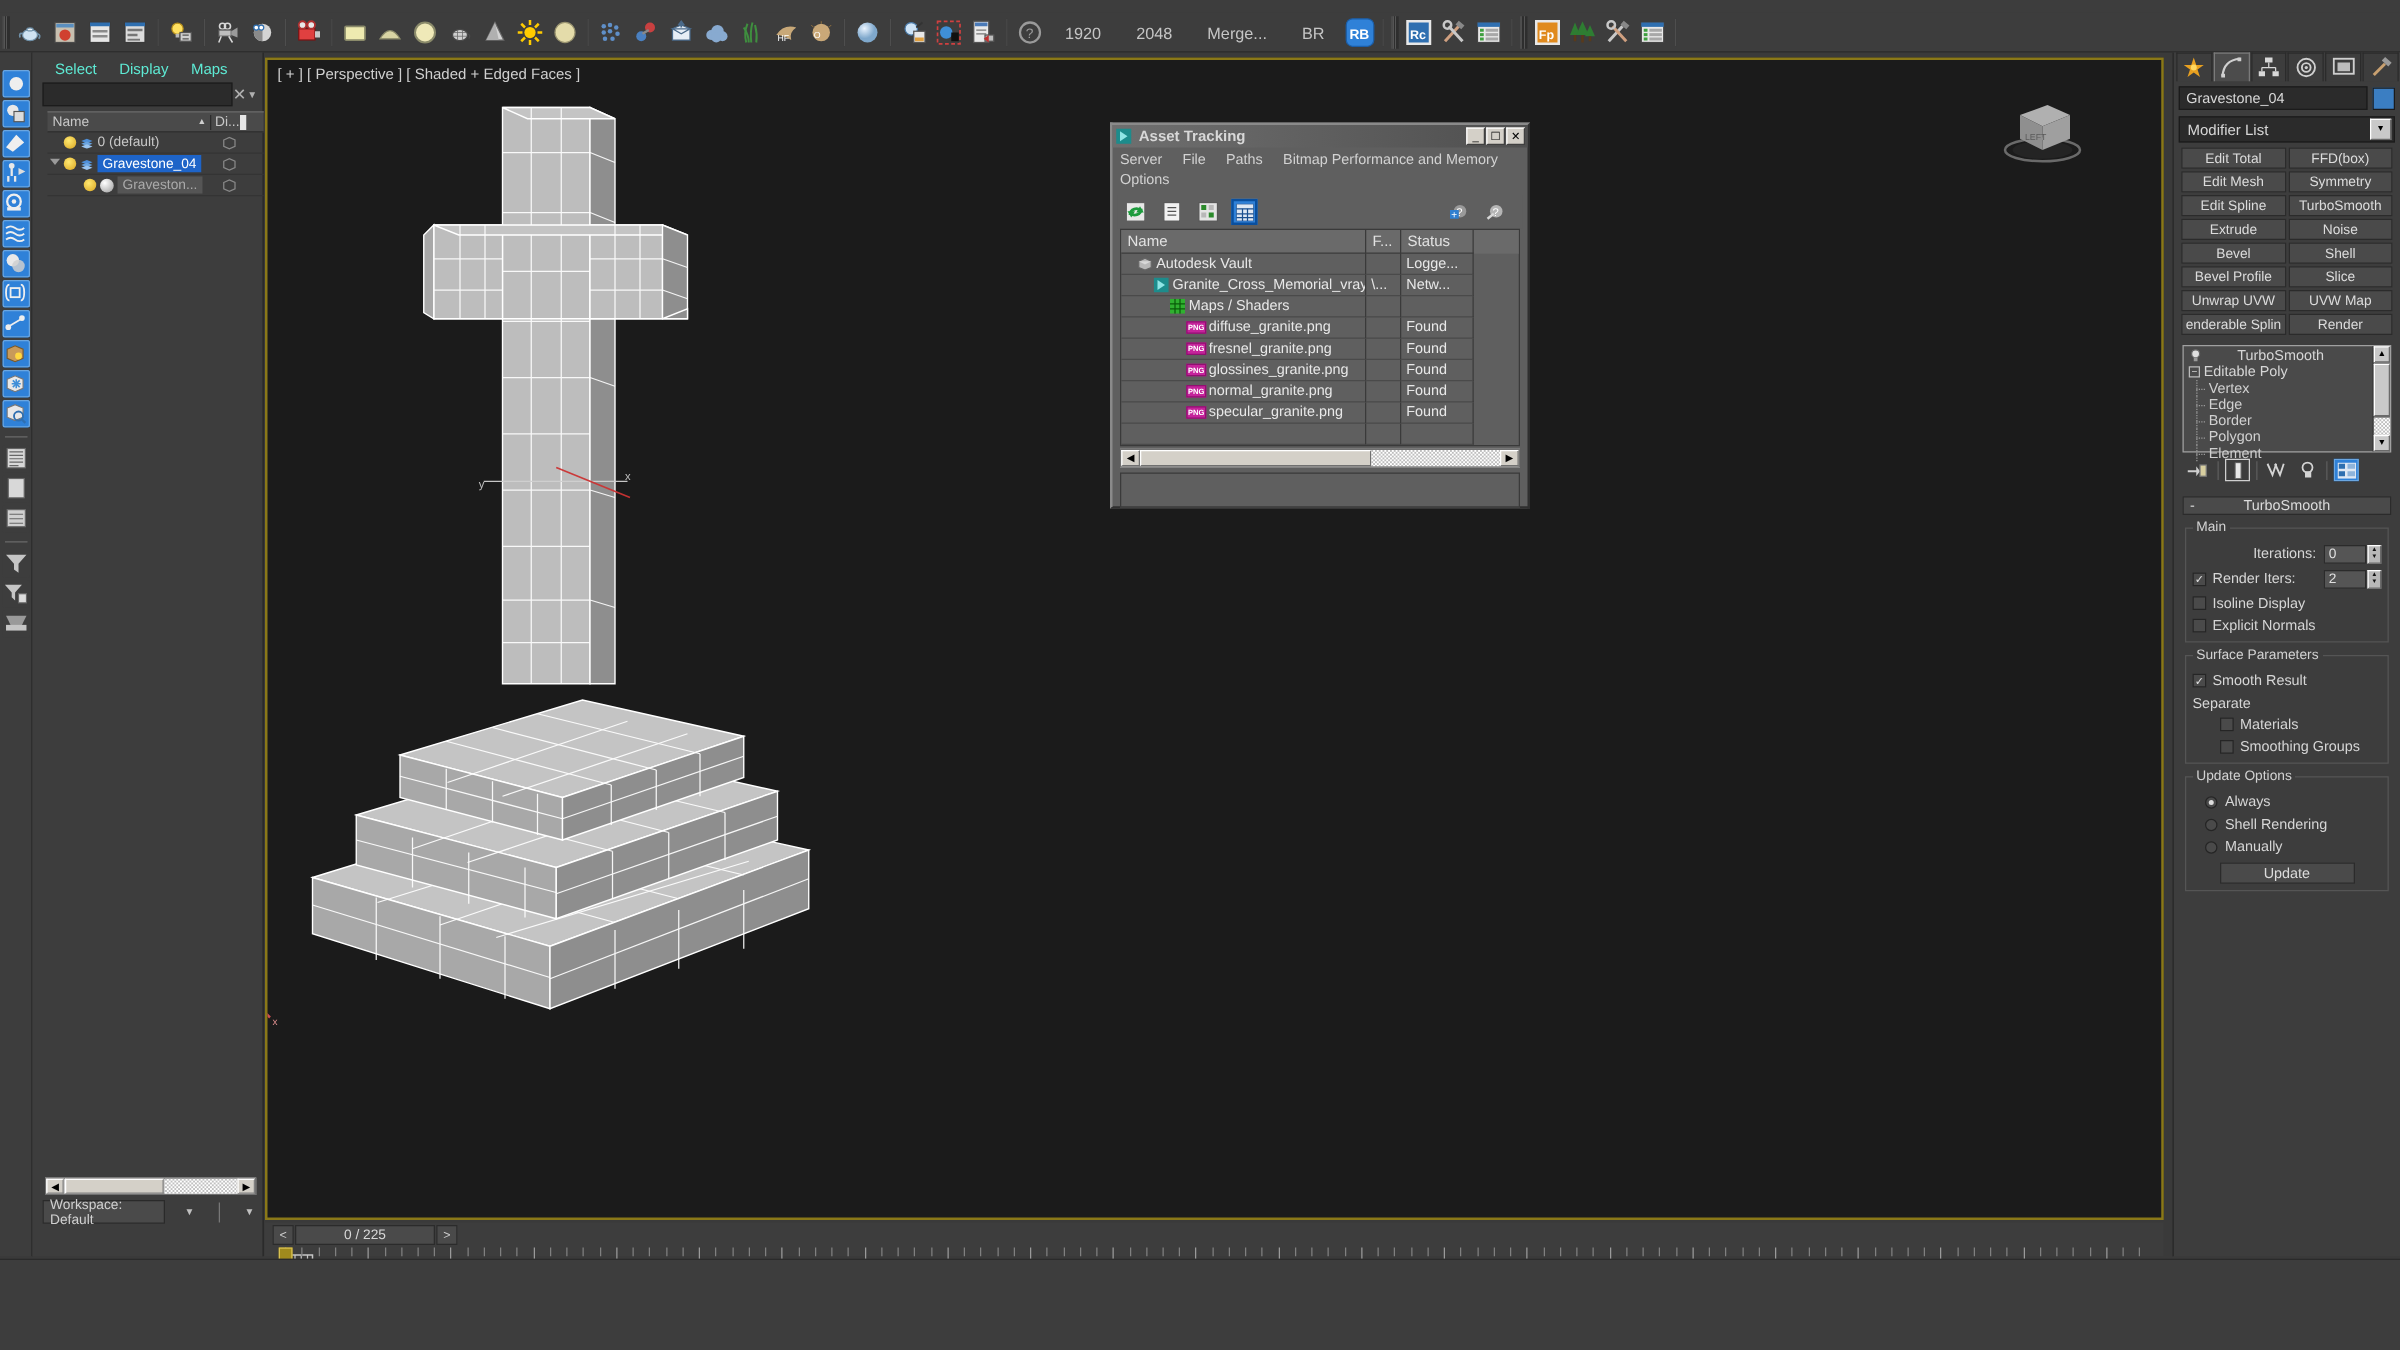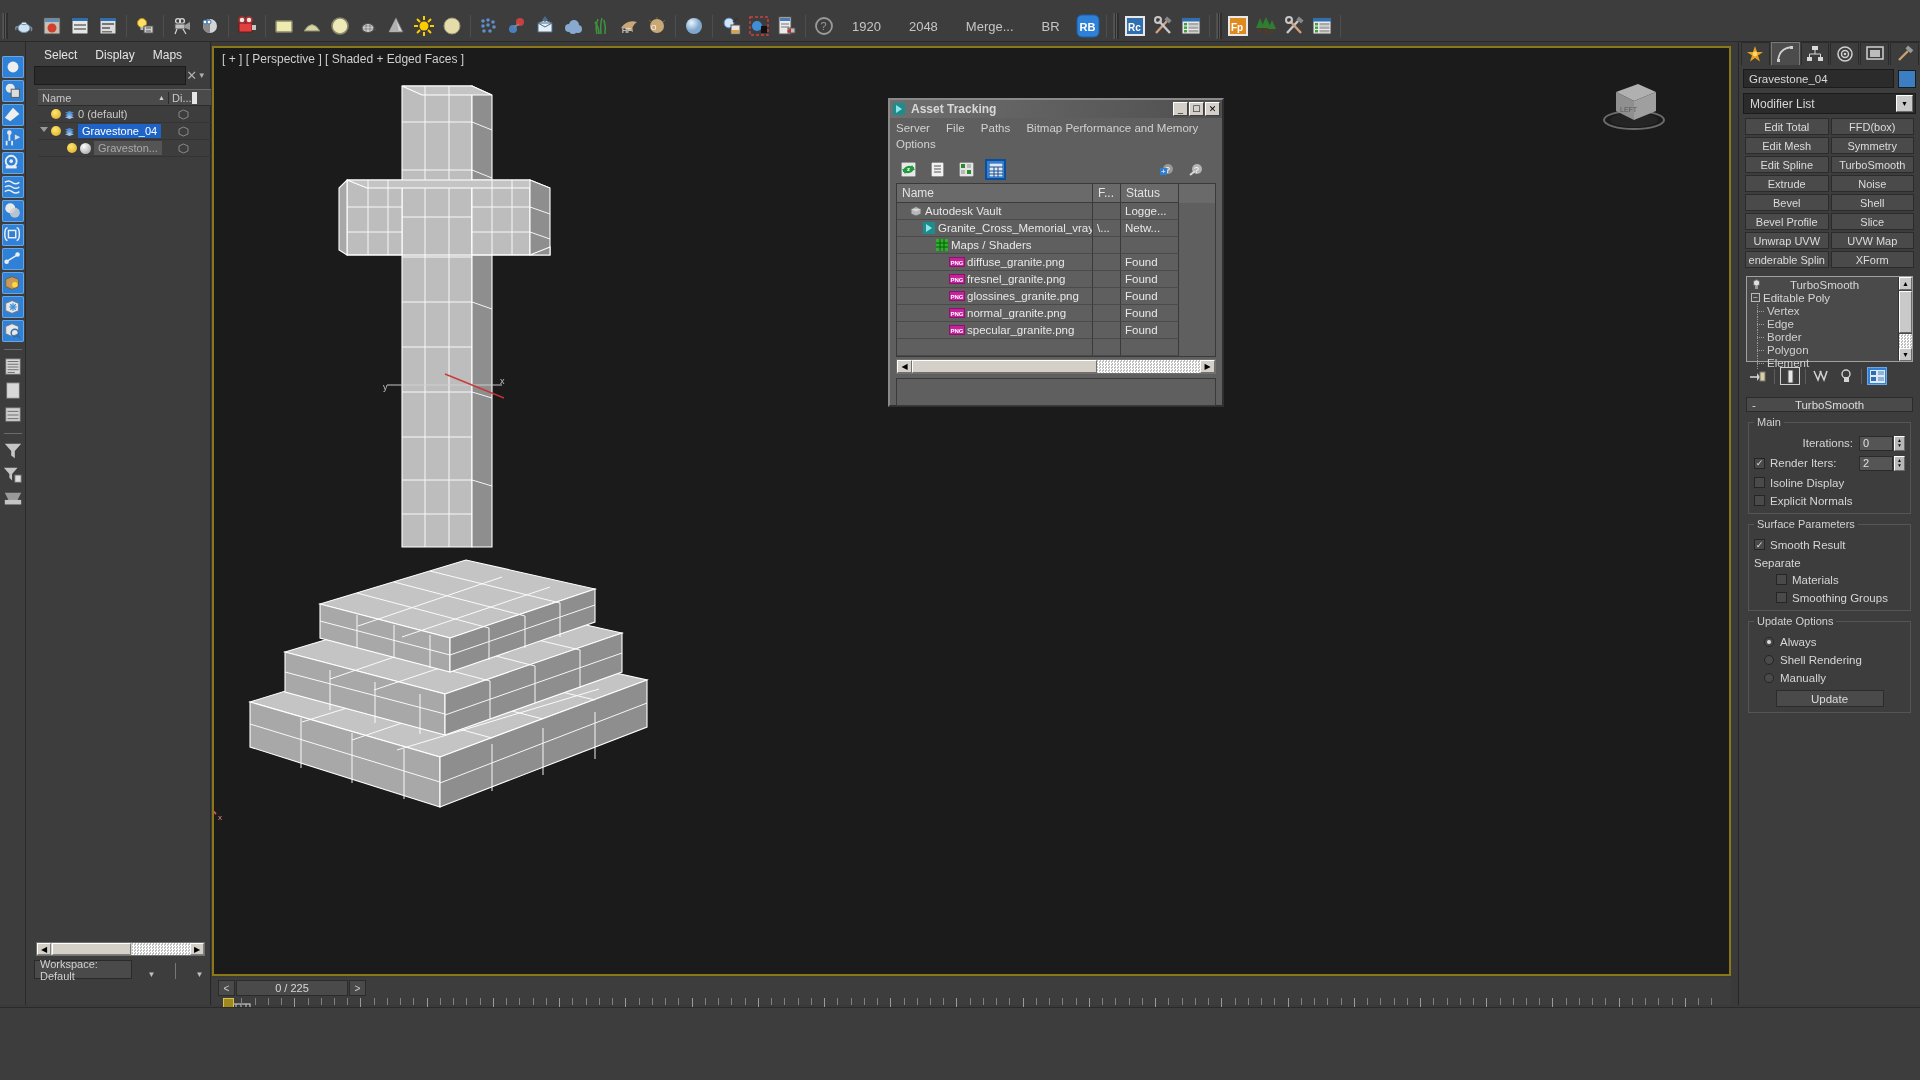--- a/index.html
+++ b/index.html
@@ -41,21 +41,21 @@
   }
   .lbtn { width:22px; height:22px; margin-bottom:2px; border-radius:2px;
           background:#2f81d8; box-shadow:inset 0 0 0 1px #6ba6e0;
           display:flex; align-items:center; justify-content:center; }
   .lbtn.plain { background:#3d3d3d; box-shadow:none; }
   .lsep { width:18px; height:1px; background:#6a6a6a; margin:5px 0 6px; }
 
   
   .explorer { position:absolute; left:26px; top:42px; width:185px; height:963px;
               background:#3d3d3d; border-right:1px solid #262626; }
-  .exp-menu { display:flex; gap:18px; padding:6px 14px 4px 18px; font-size:12px; color:#e5e5e5; }
+  .exp-menu { display:flex; gap:18px; padding:6px 14px 4px 18px; font-size:12px; color:#5eead4; }
   .exp-menu span { cursor:default; }
   .exp-search { display:flex; align-items:center; padding:0 4px 4px 8px; }
   .exp-search input {
     flex:1; height:19px; background:#2b2b2b; border:1px solid #1c1c1c;
     color:#ddd; font-size:11px; padding:0 4px; outline:none;
     font-family:"Liberation Sans",sans-serif;
   }
   .x-ico { width:16px; text-align:center; color:#b0b0b0; font-size:13px; }
   .caret { width:12px; text-align:center; color:#b0b0b0; font-size:8px; }
   .exp-table { margin-left:12px; width:173px; }
@@ -80,21 +80,21 @@
   .tri.dn { border-left:4px solid transparent;border-right:4px solid transparent;border-top:5px solid #9a9a9a; }
   .exp-bottom { position:absolute; left:0; bottom:26px; width:185px; }
   .exp-hscroll { margin:0 6px 4px 10px; height:14px; background:#cfcfcf; border:1px solid #707070;
                  display:flex; align-items:stretch; }
   .exp-hscroll .ar { width:14px; background:#d4d0c8; border:1px solid #fff;
                      border-right-color:#808080; border-bottom-color:#808080;
                      display:flex;align-items:center;justify-content:center;font-size:8px;color:#000;}
   .exp-hscroll .bar { flex:1; background:#d4d0c8; border:1px solid #fff;
                       border-right-color:#808080;border-bottom-color:#808080; margin:0 1px;}
   .exp-hscroll .track { width:58px; background:repeating-conic-gradient(#ffffff 0 25%, #c0c0c0 0 50%) 0 0/3px 3px;}
-  .ws-row { display:flex; align-items:flex-end; gap:12px; padding:0 4px 0 8px; }
+  .ws-row { display:flex; align-items:center; gap:12px; padding:0 4px 0 8px; }
   .ws-box { flex:1; height:19px; background:#4a4a4a; border:1px solid #2a2a2a;
             display:flex; align-items:center; padding-left:5px; font-size:11px; color:#d0d0d0;}
   .ws-caret { width:15px; text-align:center; font-size:8px; color:#c0c0c0;}
 
   
   .viewport { position:absolute; left:212px; top:46px; width:1519px; height:930px;
               background:#1b1b1b; border:2px solid #8a7818; }
   .vp-label { position:absolute; left:8px; top:4px; color:#cfcfcf; font-size:12px;text-align:right; }
   .vp-stats { position:absolute; left:18px; top:26px; color:#e8c43a; font-size:12px; line-height:17px;}
   .vp-stats table td { color:#e8c43a; font-size:12px; padding-right:14px;}
@@ -1255,21 +1255,21 @@
         <div class="modbtn">TurboSmooth</div>
         <div class="modbtn">Extrude</div>
         <div class="modbtn">Noise</div>
         <div class="modbtn">Bevel</div>
         <div class="modbtn">Shell</div>
         <div class="modbtn">Bevel Profile</div>
         <div class="modbtn">Slice</div>
         <div class="modbtn">Unwrap UVW</div>
         <div class="modbtn">UVW Map</div>
         <div class="modbtn">enderable Splin</div>
-        <div class="modbtn">XForm</div>
+        <div class="modbtn">Render</div>
       </div>
 
     <div class="stackbox">
       <div class="stacklist" id="stacklist">
           <div class="st-item" style="justify-content:center;position:relative">
               <svg width="11" height="11" viewBox="0 0 11 11" style="position:absolute;left:2px">
                 <circle cx="5.5" cy="4" r="3.2" fill="#e0e0e0" stroke="#666"></circle>
               <rect x="4" y="7" width="3" height="3" fill="#999"></rect>
             </svg>
               <span>TurboSmooth</span>

